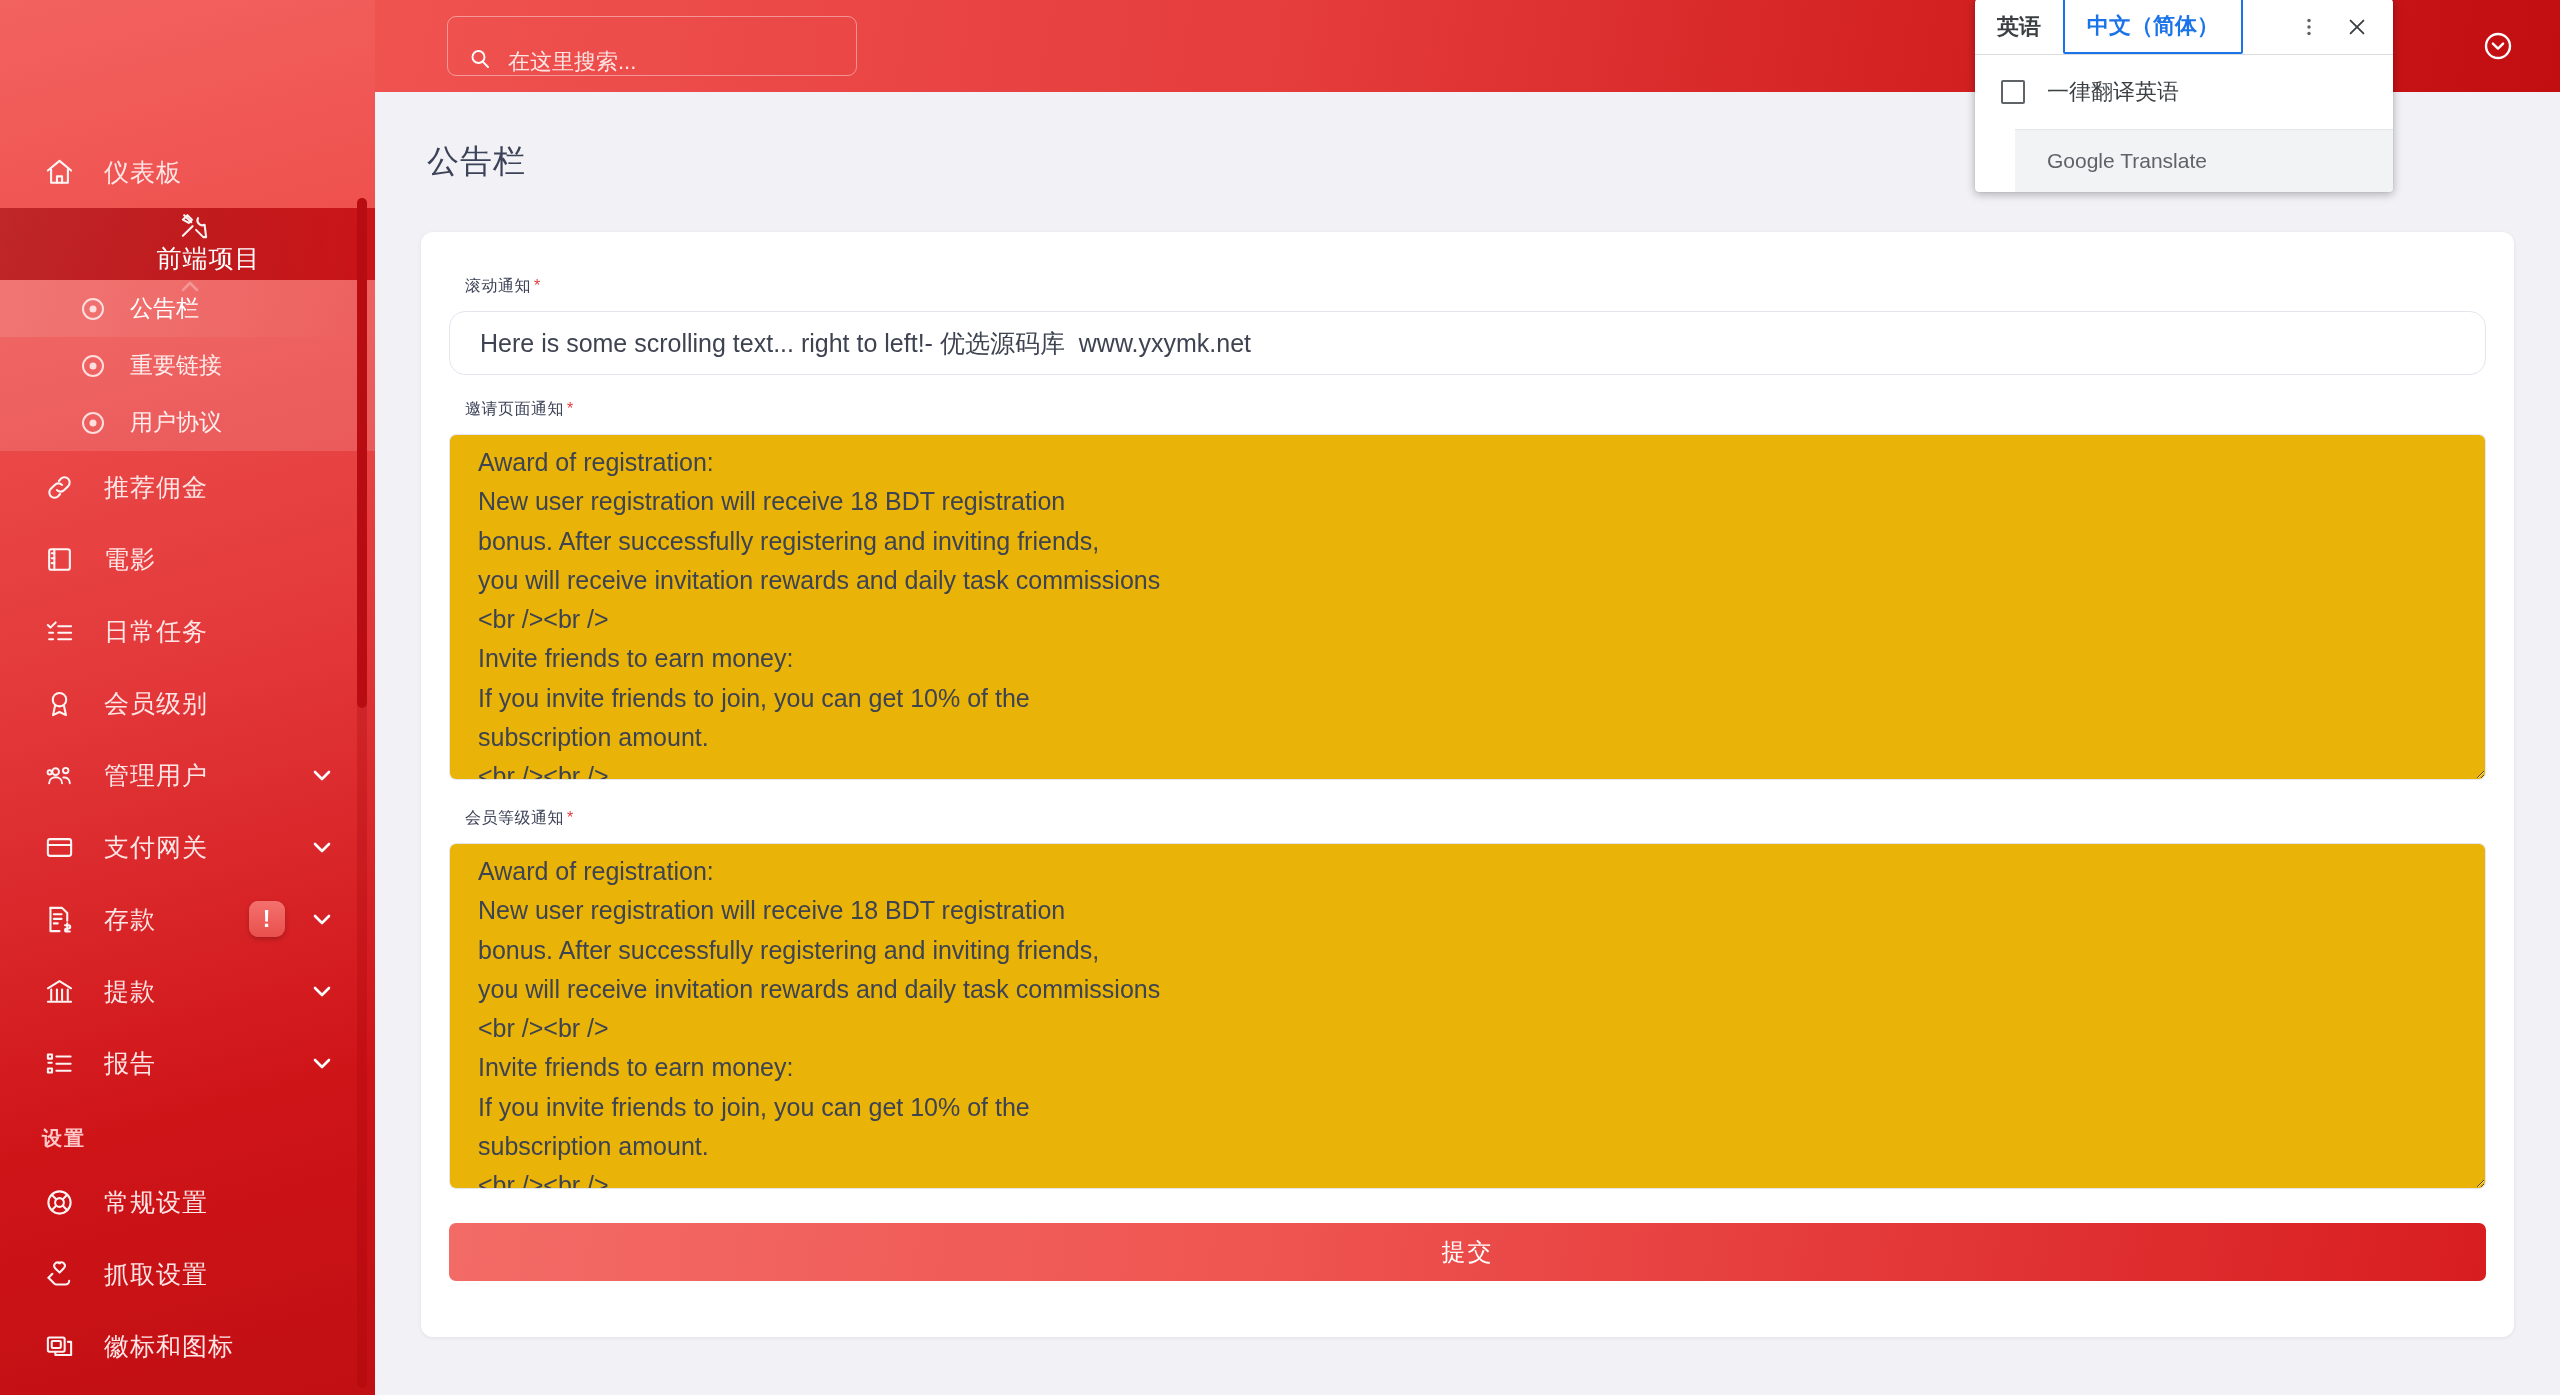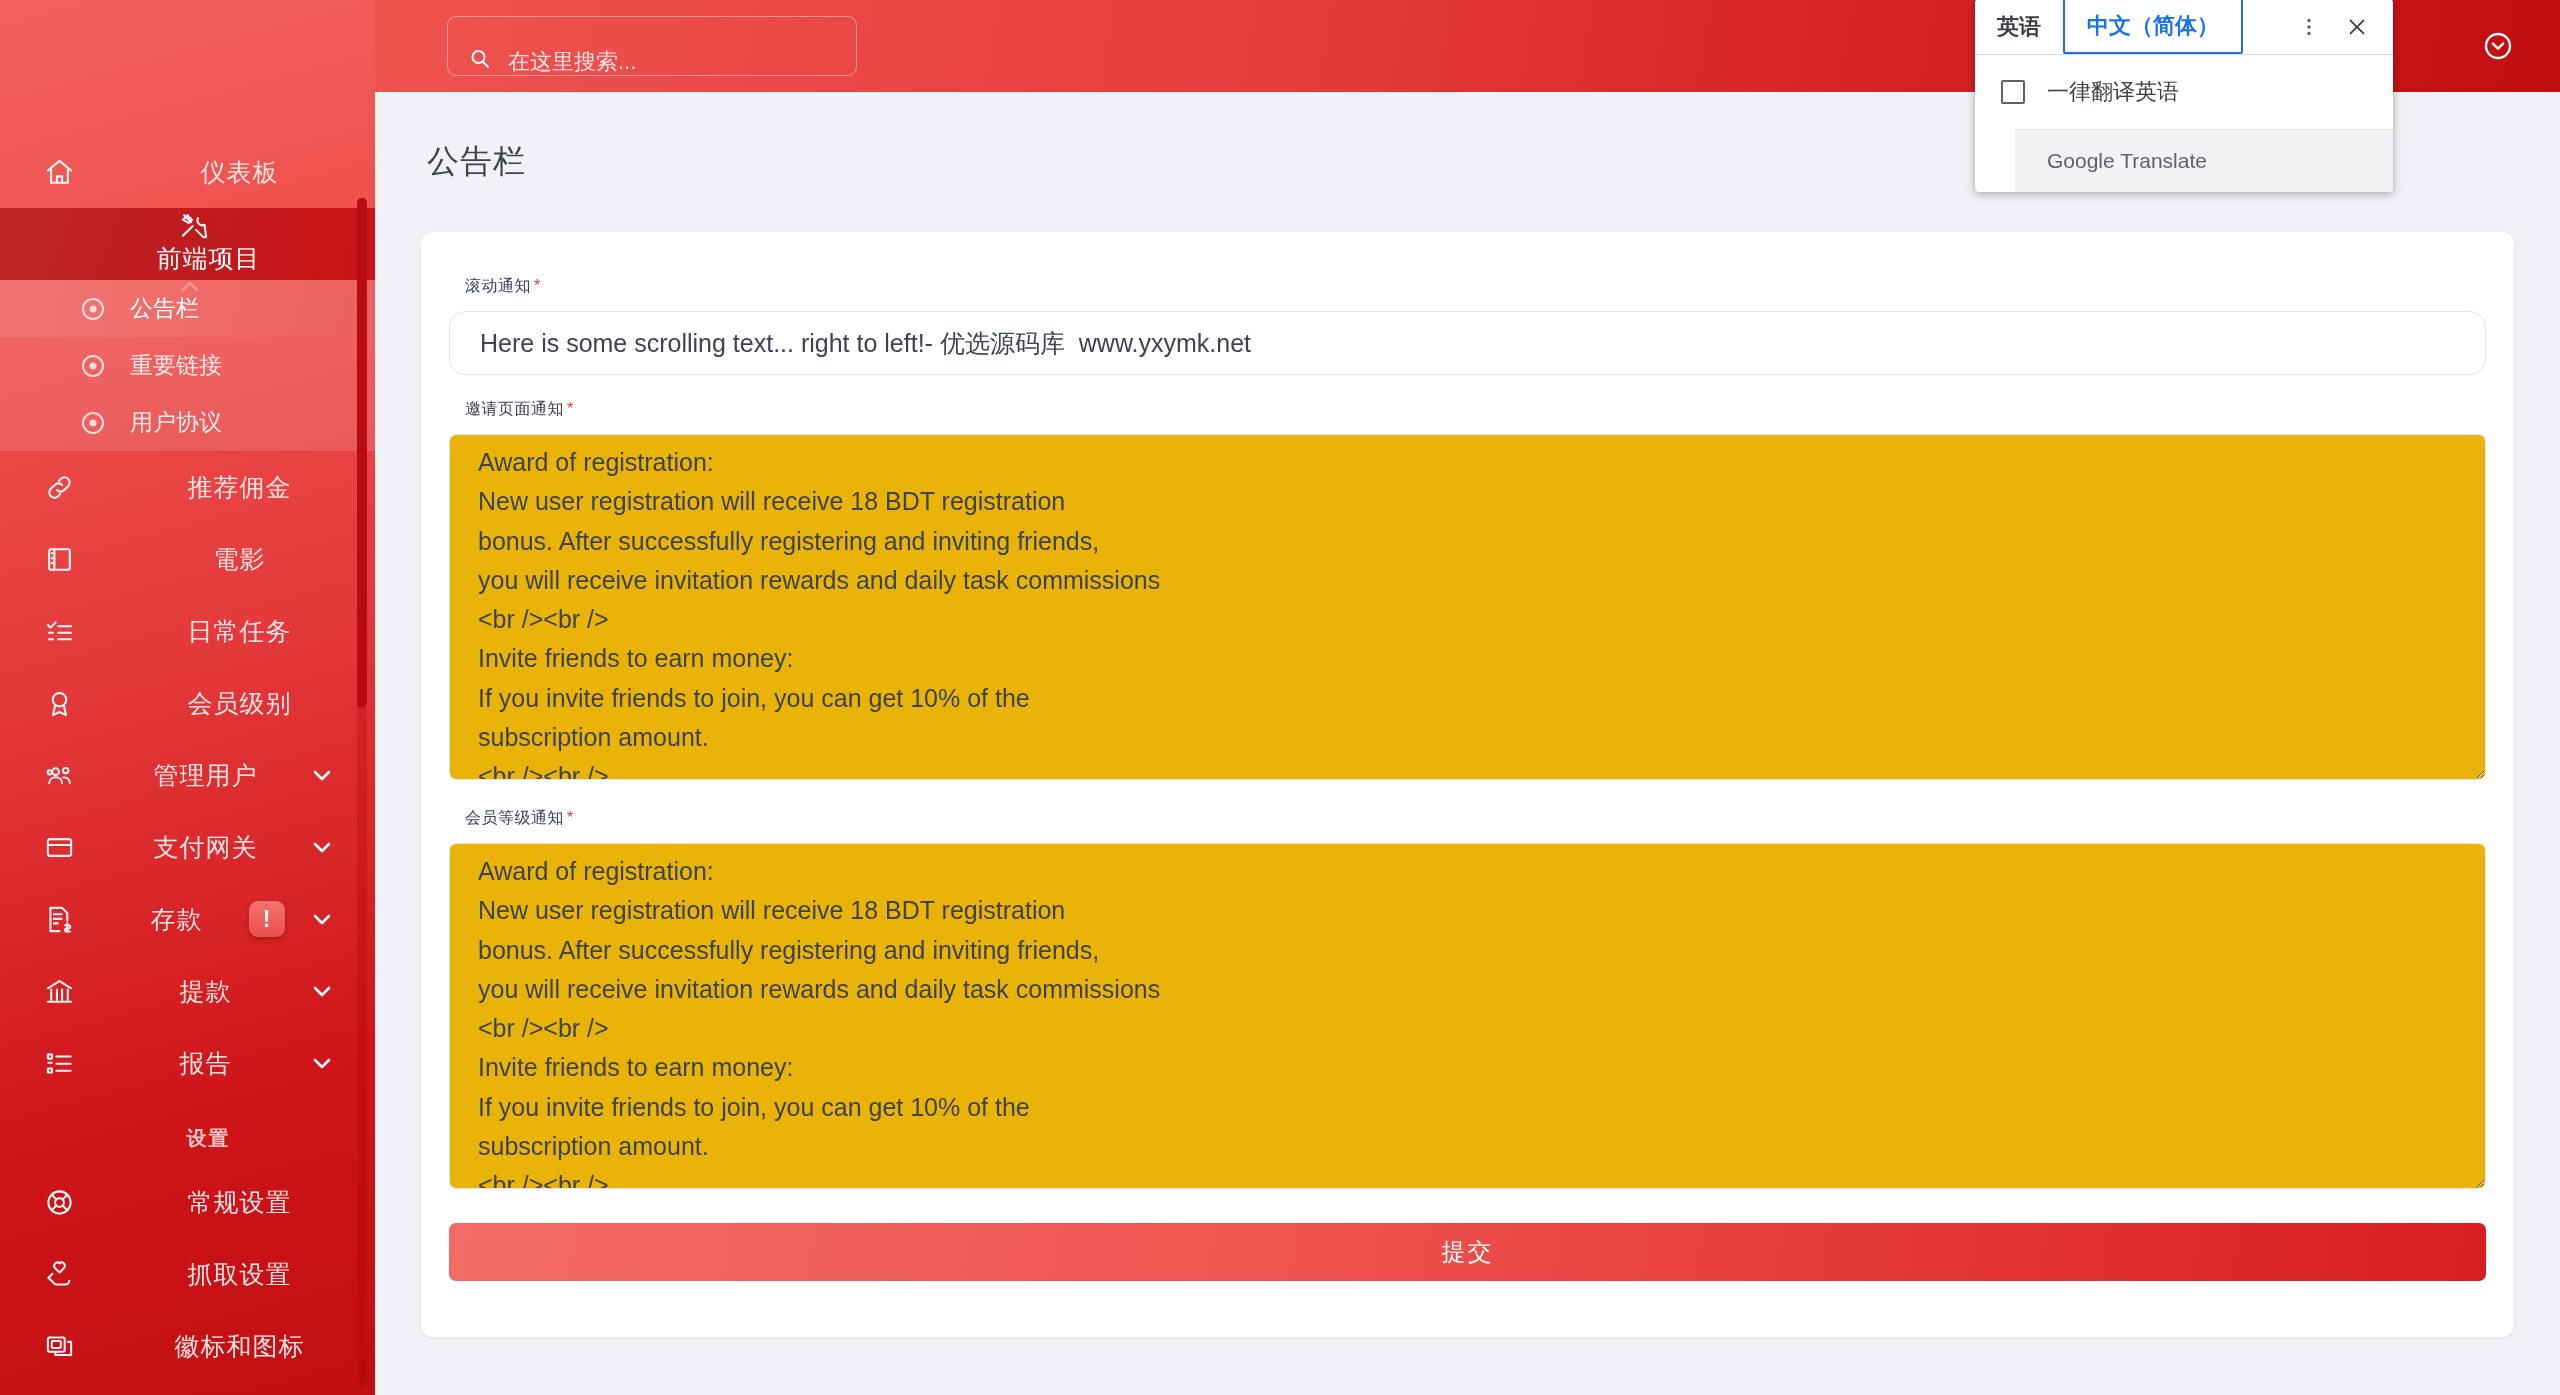--- a/index.html
+++ b/index.html
@@ -10,21 +10,20 @@
     background: #f1f1f6;
   }
   #app { position: relative; width: 2560px; height: 1395px; }
 
   
   #sidebar {
     position: absolute; left: 0; top: 0;
     width: 375px; height: 1395px;
     background: linear-gradient(165deg, #f2625f 0%, #ef5350 18%, #e3383a 48%, #cf1418 78%, #c00f13 100%);
     overflow: hidden;
-    text-align: center;
   }
   #sidebar-scroll {
     position: absolute; inset: 0;
     padding-top: 136px;
   }
   .nav-item {
     position: relative;
     display: flex; align-items: center;
     height: 72px;
     padding-left: 42px;

